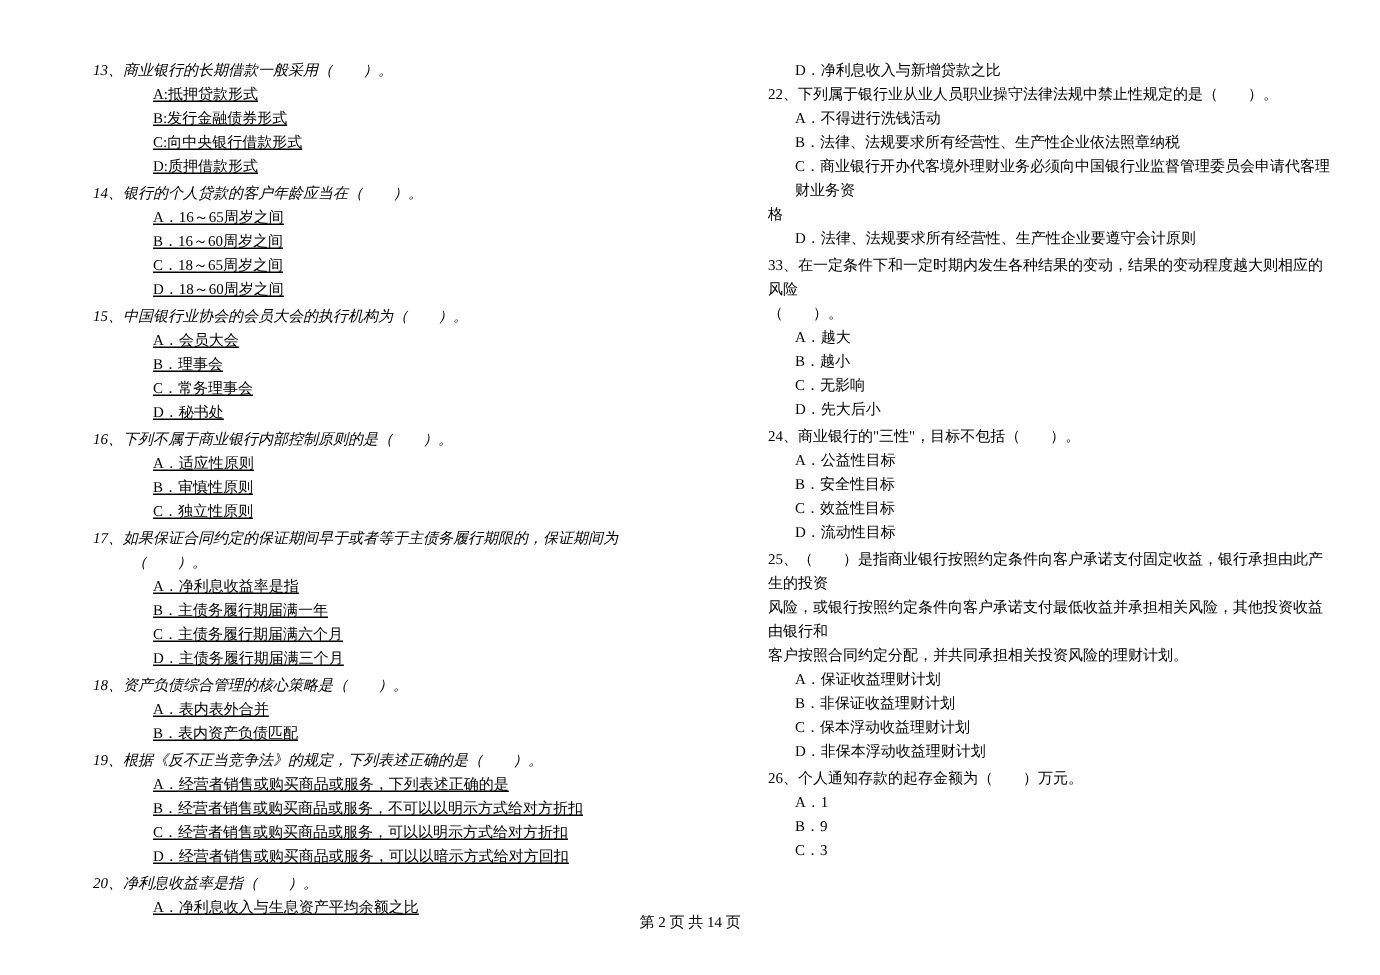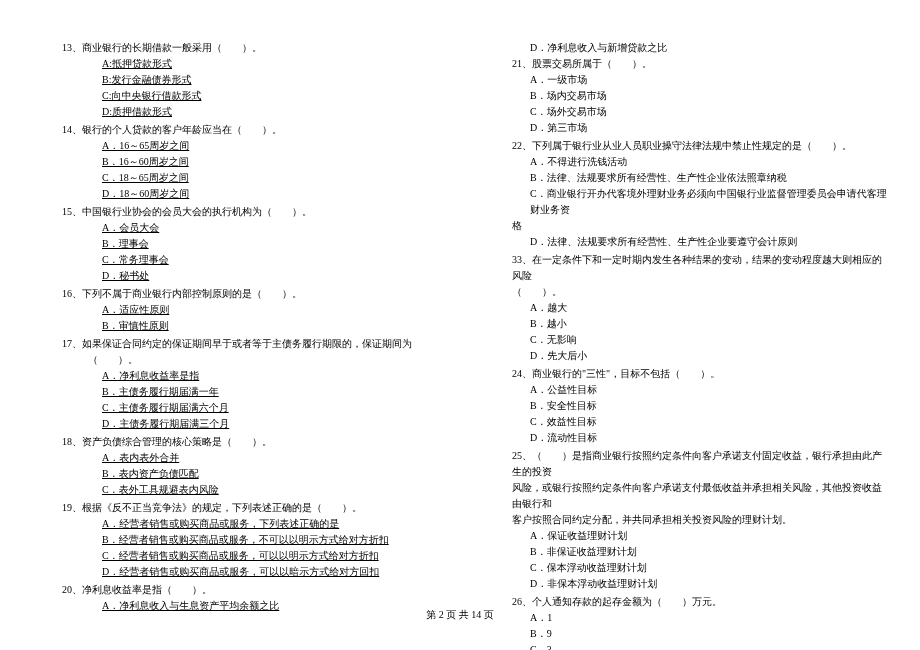--- a/index.html
+++ b/index.html
@@ -25,20 +25,21 @@
       flex: 1;
       min-width: 0;
     }
     .question {
       margin-bottom: 2px;
       line-height: 1.6;
     }
     .q-stem {
       padding-left: 58px;
       text-indent: -26px;
+      font-style: italic;
     }
     .q-stem-wide {
       padding-left: 32px;
       text-indent: 0;
     }
     .option {
       padding-left: 72px;
       line-height: 1.6;
       text-decoration: underline;
     }
@@ -86,35 +87,35 @@
       <div class="option">A．会员大会</div>
       <div class="option">B．理事会</div>
       <div class="option">C．常务理事会</div>
       <div class="option">D．秘书处</div>
     </div>
 
     <div class="question">
       <div class="q-stem">16、下列不属于商业银行内部控制原则的是（　　）。</div>
       <div class="option">A．适应性原则</div>
       <div class="option">B．审慎性原则</div>
+      <div class="option">C．独立性原则</div>
     </div>
 
     <div class="question">
       <div class="q-stem">17、如果保证合同约定的保证期间早于或者等于主债务履行期限的，保证期间为（　　）。</div>
       <div class="option">A．净利息收益率是指</div>
       <div class="option">B．主债务履行期届满一年</div>
       <div class="option">C．主债务履行期届满六个月</div>
       <div class="option">D．主债务履行期届满三个月</div>
     </div>
 
     <div class="question">
       <div class="q-stem">18、资产负债综合管理的核心策略是（　　）。</div>
       <div class="option">A．表内表外合并</div>
       <div class="option">B．表内资产负债匹配</div>
-      <div class="option">C．表外工具规避表内风险</div>
     </div>
 
     <div class="question">
       <div class="q-stem">19、根据《反不正当竞争法》的规定，下列表述正确的是（　　）。</div>
       <div class="option">A．经营者销售或购买商品或服务，下列表述正确的是</div>
       <div class="option">B．经营者销售或购买商品或服务，不可以以明示方式给对方折扣</div>
       <div class="option">C．经营者销售或购买商品或服务，可以以明示方式给对方折扣</div>
       <div class="option">D．经营者销售或购买商品或服务，可以以暗示方式给对方回扣</div>
     </div>
 
@@ -123,27 +124,20 @@
       <div class="option">A．净利息收入与生息资产平均余额之比</div>
 
     </div>
 
   </div>
 
   <div class="col">
 
     <div class="option-right">D．净利息收入与新增贷款之比</div>
 
-    <div class="question">
-      <div class="q-stem-wide">21、股票交易所属于（　　）。</div>
-      <div class="option-right">A．一级市场</div>
-      <div class="option-right">B．场内交易市场</div>
-      <div class="option-right">C．场外交易市场</div>
-      <div class="option-right">D．第三市场</div>
-    </div>
 
     <div class="question">
       <div class="q-stem-wide">22、下列属于银行业从业人员职业操守法律法规中禁止性规定的是（　　）。</div>
       <div class="option-right">A．不得进行洗钱活动</div>
       <div class="option-right">B．法律、法规要求所有经营性、生产性企业依法照章纳税</div>
       <div class="option-right">C．商业银行开办代客境外理财业务必须向中国银行业监督管理委员会申请代客理财业务资</div>
       <div class="continuation">格</div>
       <div class="option-right">D．法律、法规要求所有经营性、生产性企业要遵守会计原则</div>
     </div>
 

